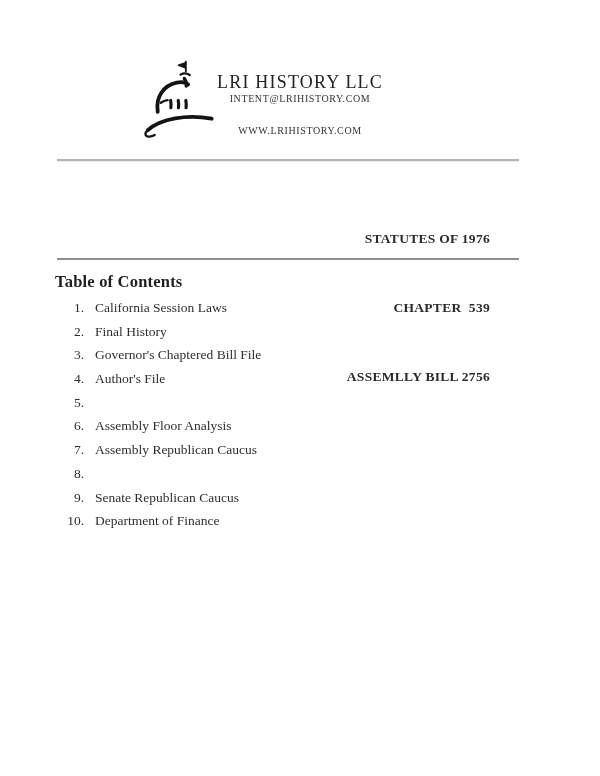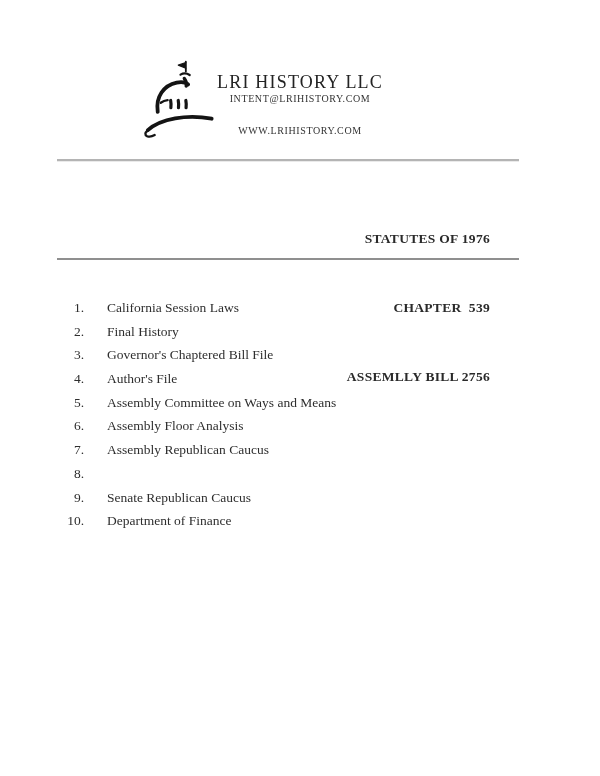--- a/index.html
+++ b/index.html
@@ -99,21 +99,21 @@
     font-size: 13.5px;
     line-height: 14.5px;
     color: #2e2e2e;
   }
   .toc-num {
     width: 84px;
     text-align: right;
     flex: 0 0 84px;
   }
   .toc-label {
-    margin-left: 23px;
+    margin-left: 11px;
   }
 </style>
 </head>
 <body>
 
 <div class="page">
 
   <div class="logo">
     <svg viewBox="0 0 100 110" xmlns="http://www.w3.org/2000/svg">
       <g stroke="#141414" fill="none" stroke-linecap="round" stroke-linejoin="round">
@@ -139,20 +139,21 @@
   <div class="rule rule-top"></div>
 
   <div class="bill-reference">
     <div>STATUTES OF 1976</div>
     <div>CHAPTER  539</div>
     <div>ASSEMLLY BILL 2756</div>
   </div>
 
   <div class="rule rule-bottom"></div>
 
+  <h1 class="toc-title">Table of Contents</h1>
 
   <div class="toc-list">
   <div class="toc-row">
     <span class="toc-num">1.</span>
     <span class="toc-label">California Session Laws</span>
   </div>
 
   <div class="toc-row">
     <span class="toc-num">2.</span>
     <span class="toc-label">Final History</span>
@@ -163,21 +164,20 @@
     <span class="toc-label">Governor's Chaptered Bill File</span>
   </div>
 
   <div class="toc-row">
     <span class="toc-num">4.</span>
     <span class="toc-label">Author's File</span>
   </div>
 
   <div class="toc-row">
     <span class="toc-num">5.</span>
-    <span class="toc-label">Assembly Committee on Ways and Means</span>
   </div>
 
   <div class="toc-row">
     <span class="toc-num">6.</span>
     <span class="toc-label">Assembly Floor Analysis</span>
   </div>
 
   <div class="toc-row">
     <span class="toc-num">7.</span>
     <span class="toc-label">Assembly Republican Caucus</span>

